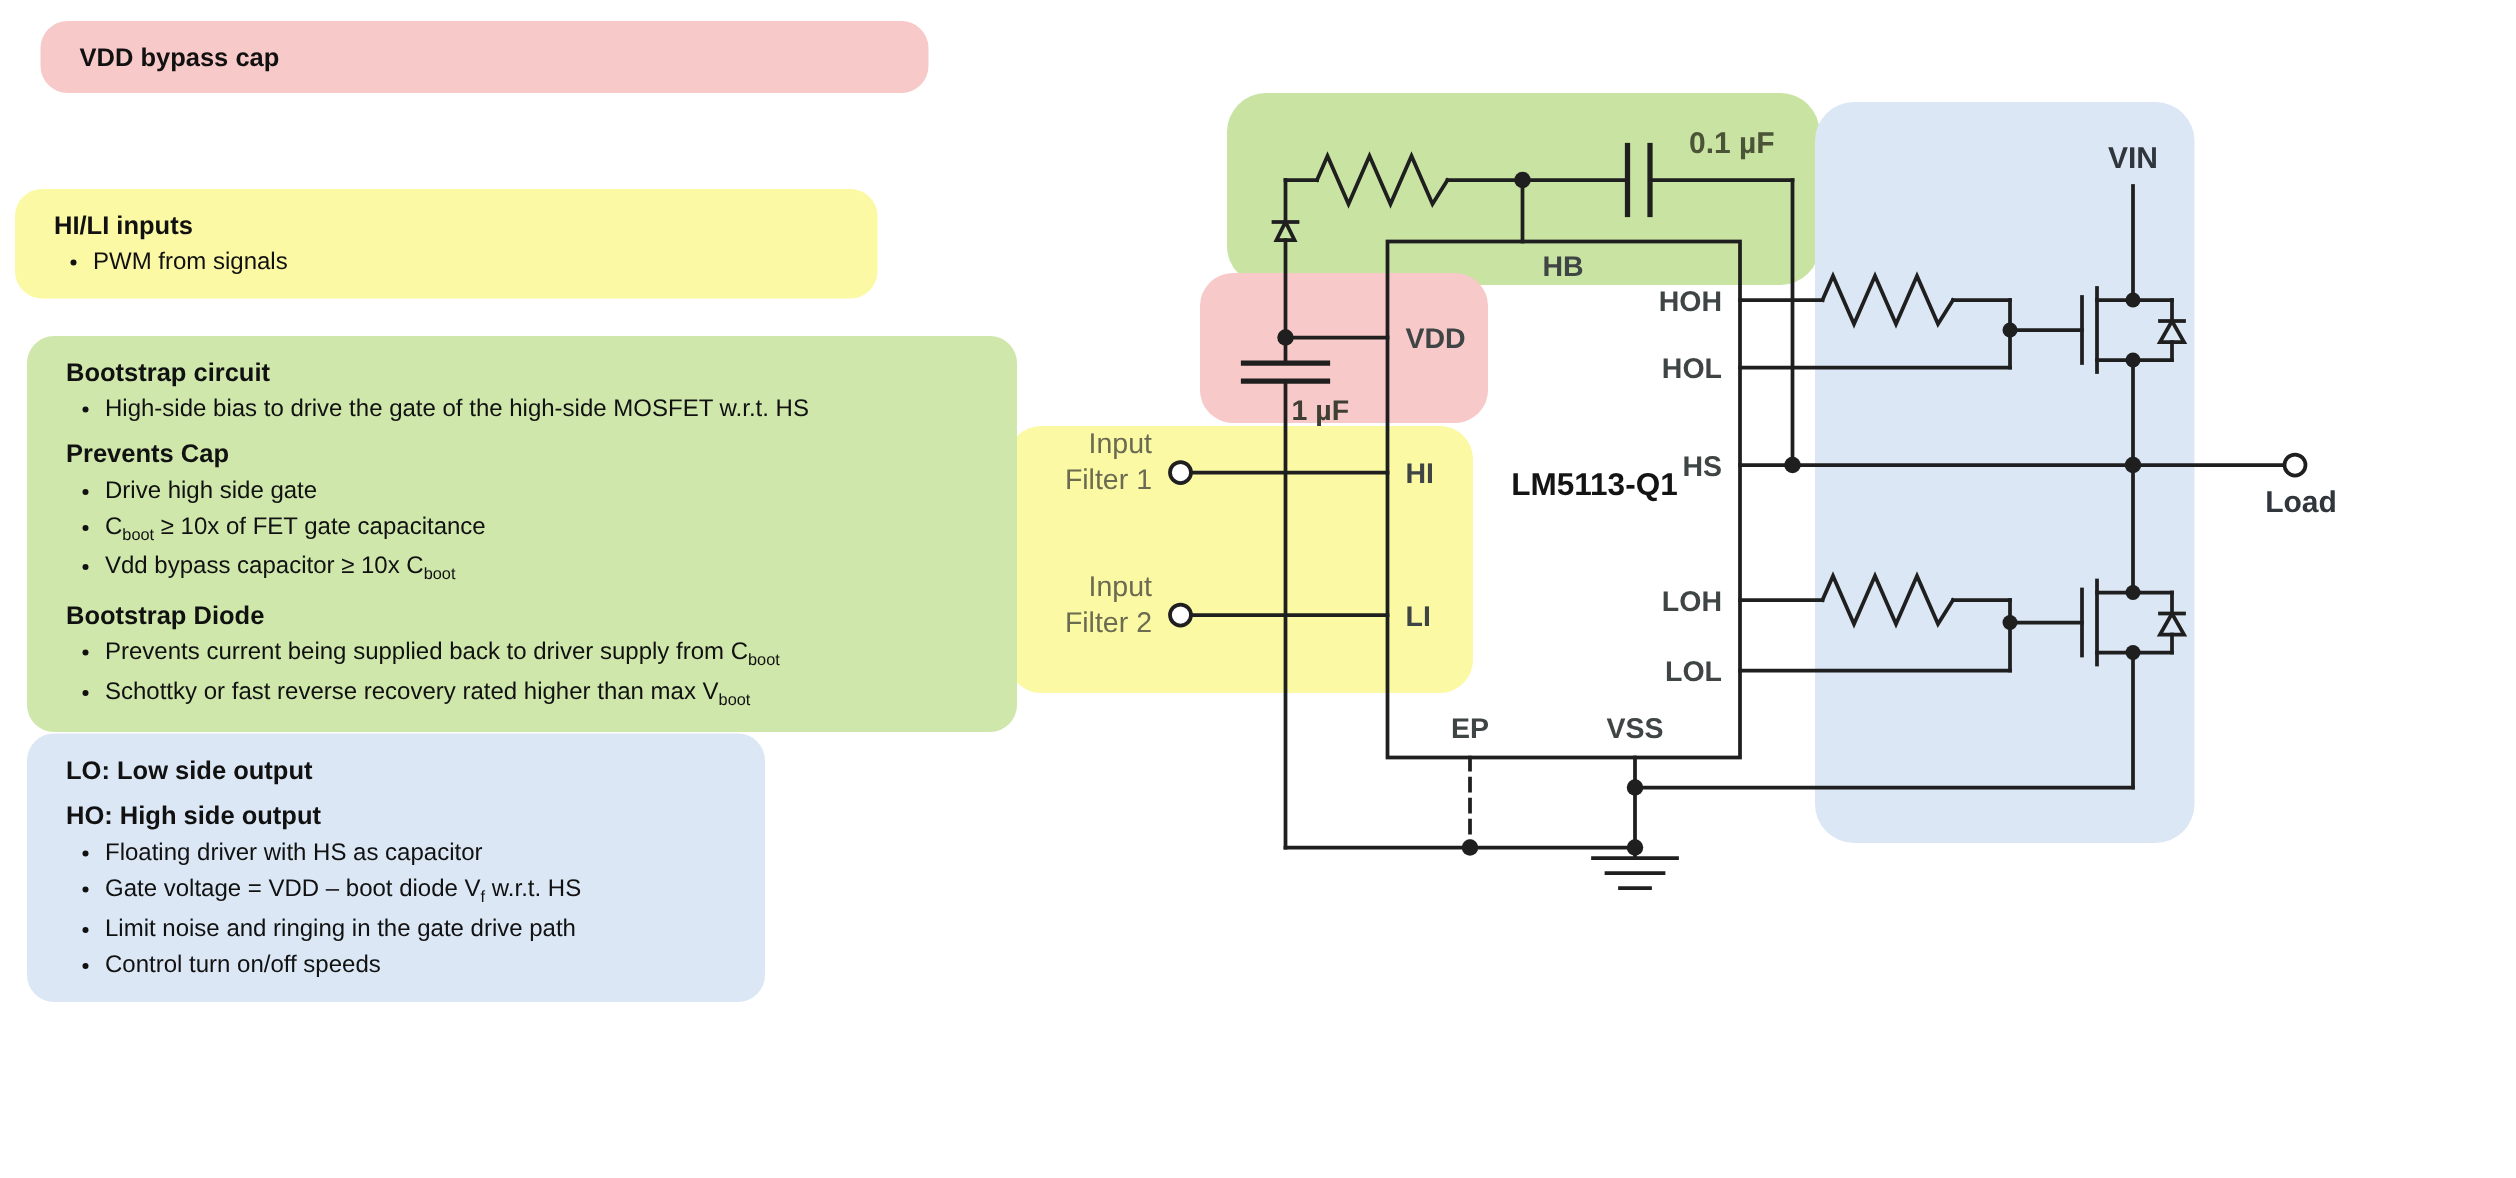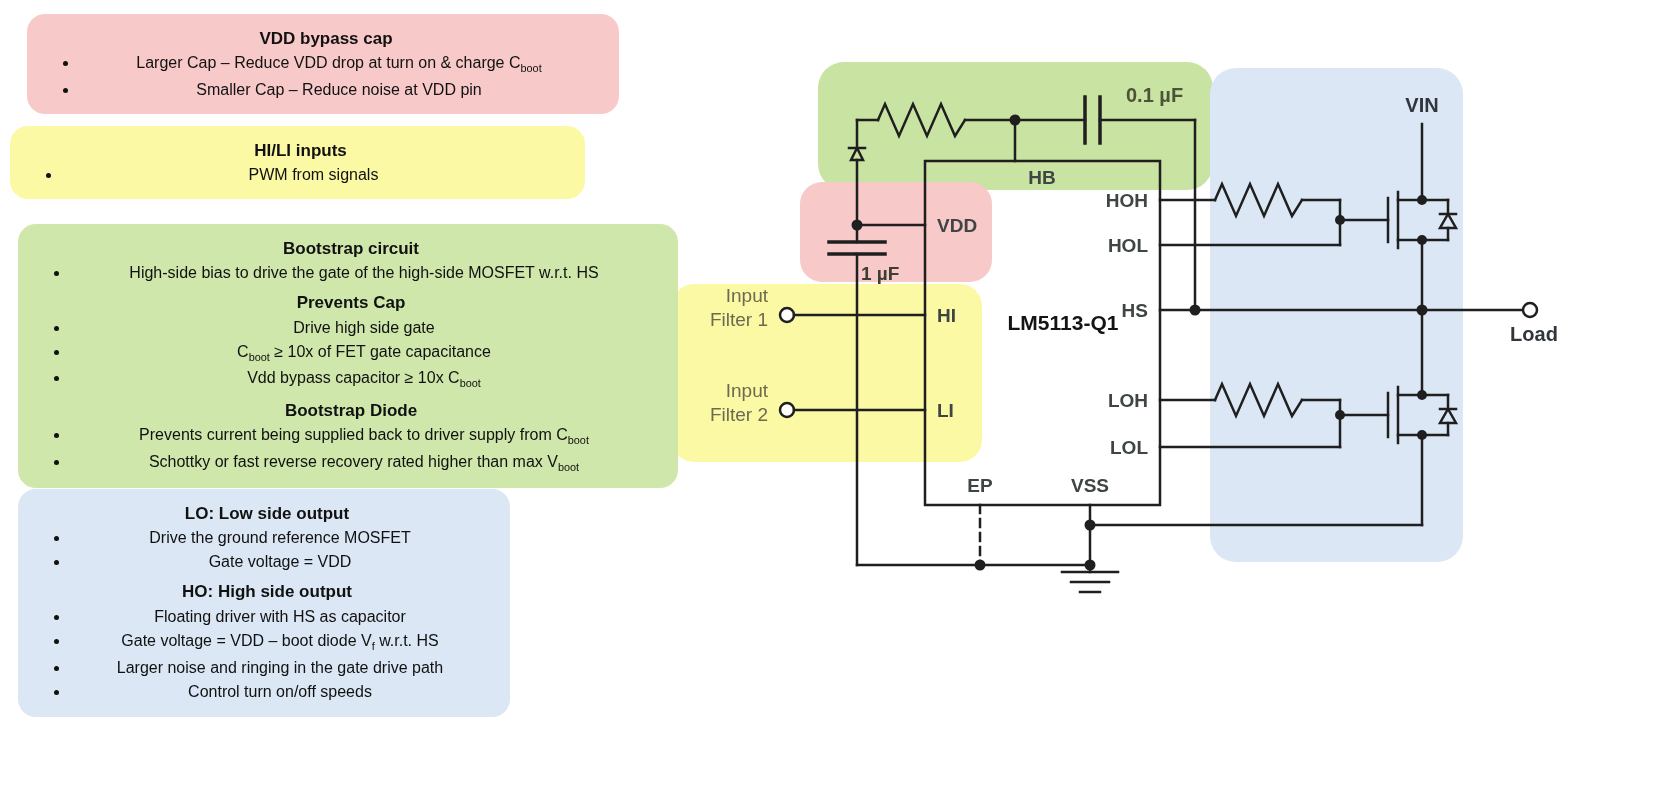--- a/index.html
+++ b/index.html
@@ -2,21 +2,21 @@
 <html><head>
 <meta charset="utf-8">
 <style>
   html,body{margin:0;padding:0;background:#fff;}
   body{font-family:"Liberation Sans",sans-serif;color:#111;}
   #root{position:relative;width:1677px;height:785px;background:#fff;overflow:hidden;}
   #schematic-svg{position:absolute;left:0;top:0;}
 
   
   #callout-column{position:absolute;left:0;top:0;width:660px;height:785px;}
-  .callout{position:absolute;border-radius:18px;padding:12px 20px 10px 18px;box-sizing:border-box;text-align:center;}
+  .callout{position:absolute;border-radius:18px;padding:12px 20px 10px 18px;box-sizing:border-box;}
   .callout:nth-child(1){left:27px;top:14px;width:592px;}
   .callout:nth-child(2){left:10px;top:126px;width:575px;}
   .callout:nth-child(3){left:18px;top:224px;width:660px;}
   .callout:nth-child(4){left:18px;top:489px;width:492px;}
   .callout-title{font-weight:bold;font-size:17px;margin:9px 0 3px 8px;line-height:1.25;}
   .callout-title:first-child{margin-top:2px;}
   .callout ul{margin:0 0 4px 0;padding-left:34px;list-style:disc;}
   .callout li{font-size:16px;line-height:1.32;margin:3px 0;}
   sub{font-size:0.68em;}
 
@@ -192,24 +192,20 @@
       <text class="inputlabel" x="768" y="302" text-anchor="end">Input</text>
       <text class="inputlabel" x="768" y="326" text-anchor="end">Filter 1</text>
       <text class="inputlabel" x="768" y="397" text-anchor="end">Input</text>
       <text class="inputlabel" x="768" y="421" text-anchor="end">Filter 2</text>
     </g>
   </svg>
 
   <div id="callout-column">
       <div class="callout" style="background: rgb(248, 201, 201);">
         <div class="callout-title">VDD bypass cap</div>
-        <ul>
-          <li>Larger Cap – Reduce VDD drop at turn on &amp; charge C<sub>boot</sub></li>
-          <li>Smaller Cap – Reduce noise at VDD pin</li>
-        </ul>
       </div>
       <div class="callout" style="background: rgb(251, 249, 164);">
         <div class="callout-title">HI/LI inputs</div>
         <ul>
           <li>PWM from signals</li>
         </ul>
       </div>
       <div class="callout" style="background: rgb(207, 231, 171);">
         <div class="callout-title">Bootstrap circuit</div>
         <ul>
@@ -222,29 +218,25 @@
           <li>Vdd bypass capacitor ≥ 10x C<sub>boot</sub></li>
         </ul>
         <div class="callout-title">Bootstrap Diode</div>
         <ul>
           <li>Prevents current being supplied back to driver supply from C<sub>boot</sub></li>
           <li>Schottky or fast reverse recovery rated higher than max V<sub>boot</sub></li>
         </ul>
       </div>
       <div class="callout" style="background: rgb(219, 231, 244);">
         <div class="callout-title">LO: Low side output</div>
-        <ul>
-          <li>Drive the ground reference MOSFET</li>
-          <li>Gate voltage = VDD</li>
-        </ul>
         <div class="callout-title">HO: High side output</div>
         <ul>
           <li>Floating driver with HS as capacitor</li>
           <li>Gate voltage = VDD – boot diode V<sub>f</sub> w.r.t. HS</li>
         </ul>
         <ul>
-          <li>Larger noise and ringing in the gate drive path</li>
+          <li>Limit noise and ringing in the gate drive path</li>
           <li>Control turn on/off speeds</li>
         </ul>
       </div>
     </div>
 
 </div>
 
 </body></html>

